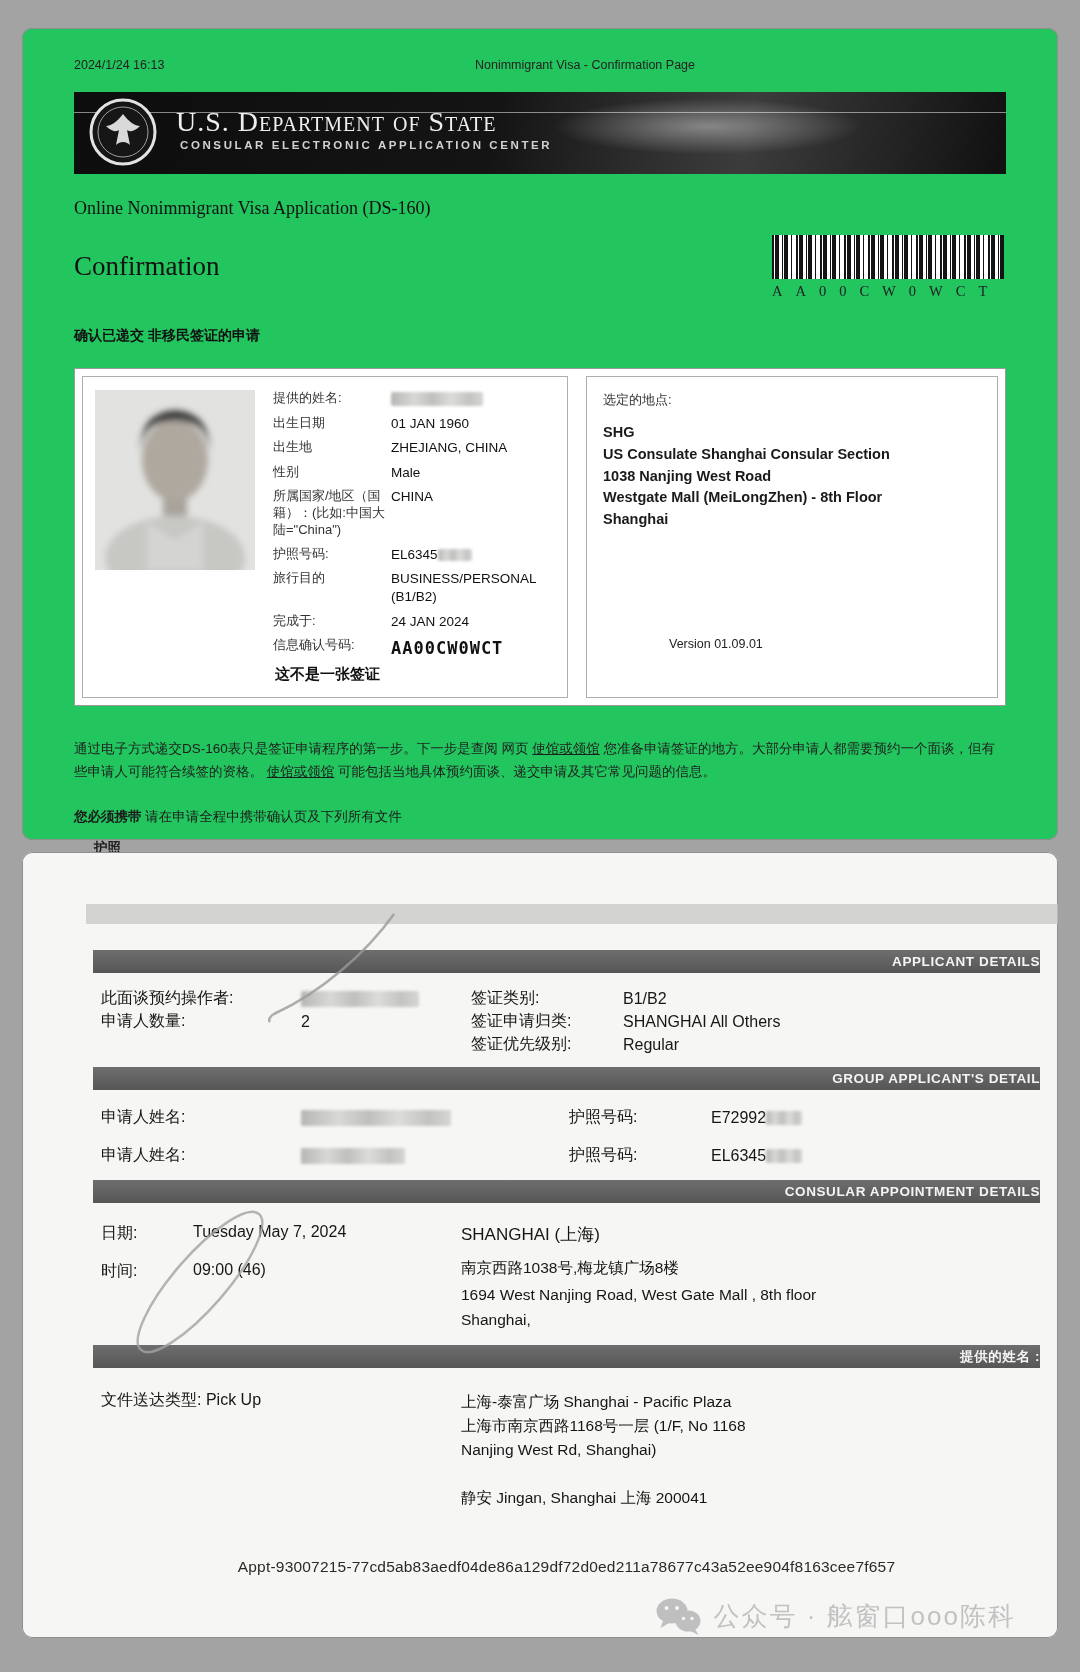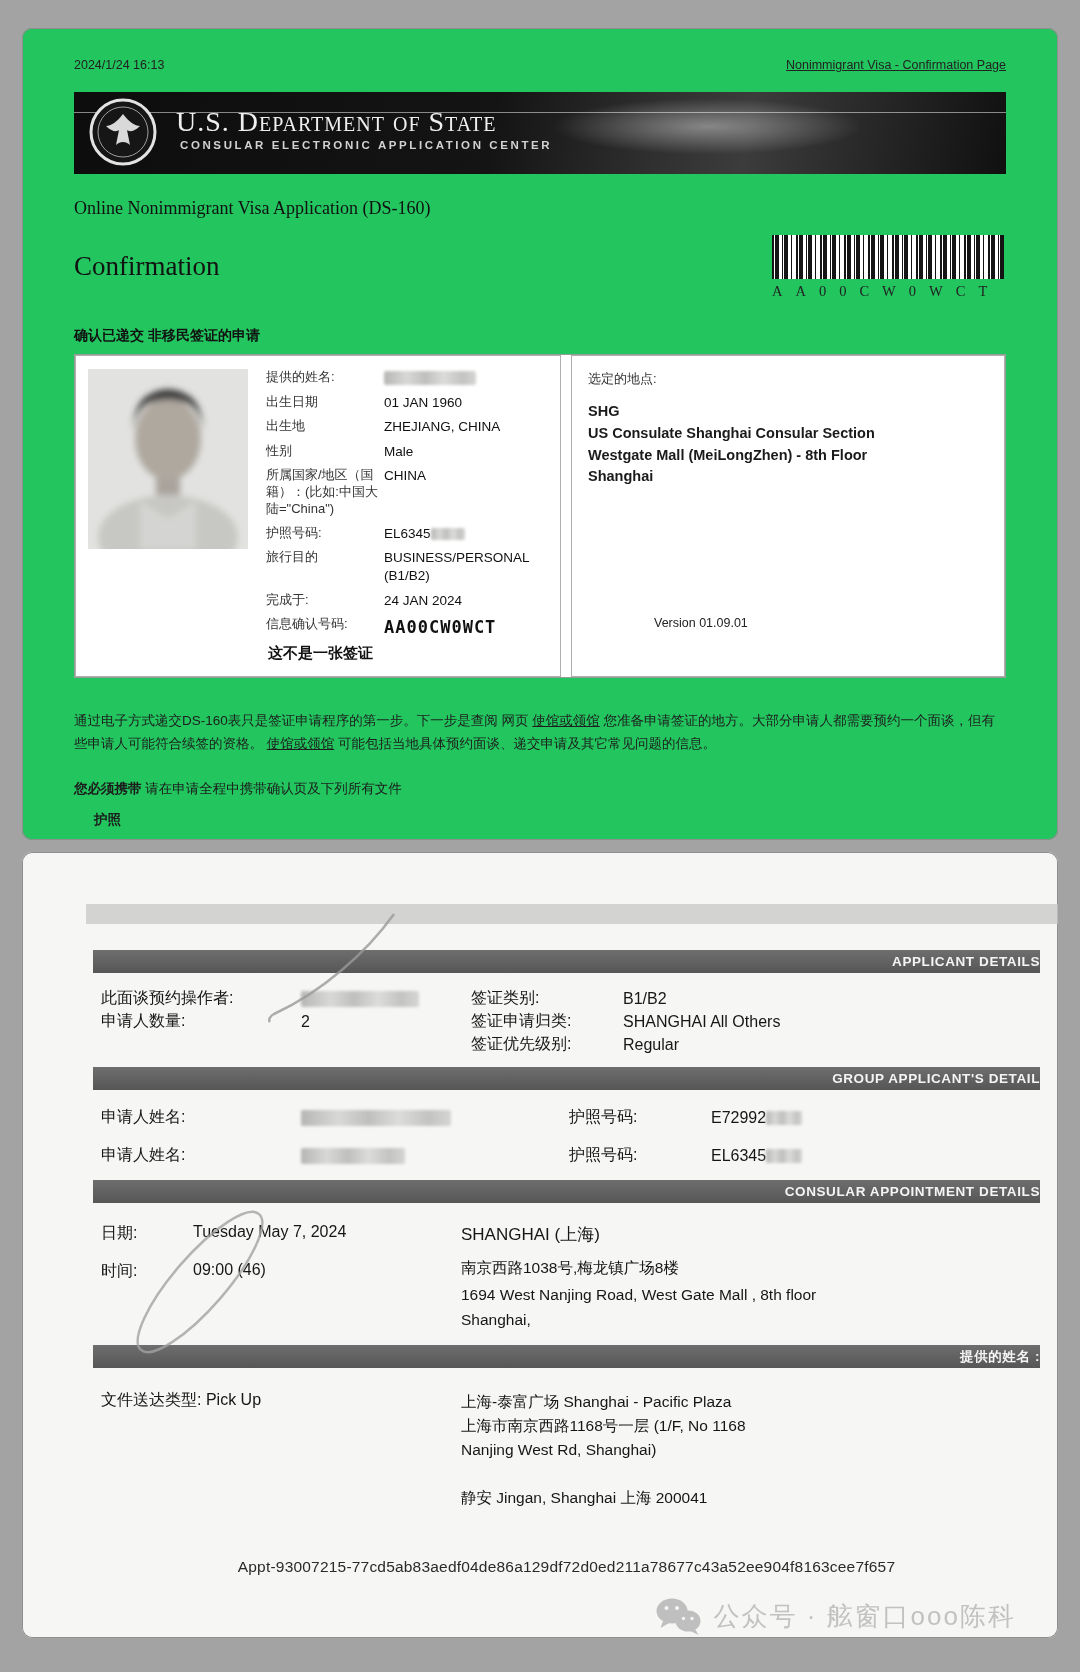--- a/index.html
+++ b/index.html
@@ -6,38 +6,38 @@
   body{background:#a3a3a3;font-family:"Liberation Sans",sans-serif;color:#1c1c1c;}
   #stage{position:relative;width:1080px;height:1672px;background:#a3a3a3;overflow:hidden;}
   .card{position:absolute;background:#22c55e;border-radius:10px;box-shadow:0 0 0 1px #8f8f8f inset;}
   #card1{left:22px;top:28px;width:1036px;height:812px;padding:0;}
   #card2{left:22px;top:852px;width:1036px;height:786px;background:#f6f6f4;}
 
   
   .p1-inner{padding:30px 52px 0 52px;position:relative;}
   .p1-header{position:relative;height:20px;font-size:12.5px;color:#222;}
   .p1-date{position:absolute;left:0;top:0;}
-  .p1-title{position:absolute;left:0;right:0;text-align:right;top:0;padding-left:90px;text-decoration:underline;}
+  .p1-title{position:absolute;left:0;right:0;text-align:center;top:0;padding-left:90px;}
   .banner{position:relative;margin-top:14px;height:82px;background:
       radial-gradient(ellipse 220px 40px at 68% 42%,rgba(200,200,200,.55),rgba(120,120,120,0) 70%),
       linear-gradient(100deg,#0d0d0d 0%,#141414 45%,#2f2f2f 62%,#3c3c3c 72%,#101010 100%);
       overflow:hidden;}
   .banner-line{position:absolute;left:0;right:0;top:20px;height:1px;background:rgba(255,255,255,.5);}
   .seal{position:absolute;left:14px;top:5px;width:70px;height:70px;}
   .banner-title{margin-left:102px;padding-top:16px;font-family:"Liberation Serif",serif;font-variant:small-caps;
       font-size:28px;line-height:28px;color:#efefef;letter-spacing:1px;}
   .banner-sub{margin-left:106px;margin-top:3px;font-size:11.5px;font-weight:bold;letter-spacing:2.6px;color:#d2d2d2;}
   .app-title{margin-top:24px;font-family:"Liberation Serif",serif;font-size:18px;color:#111;}
   .conf-row{position:relative;margin-top:16px;height:88px;}
   .conf-heading{font-family:"Liberation Serif",serif;font-size:27px;color:#111;padding-top:16px;}
   .barcode{position:absolute;right:2px;top:0;width:232px;}
   .barcode-bars{height:44px;background:repeating-linear-gradient(90deg,#141414 0 2px,#fff 2px 3px,#141414 3px 7px,#fff 7px 10px,#141414 10px 11px,#fff 11px 12px,#141414 12px 16px,#fff 16px 19px,#141414 19px 20px,#fff 20px 24px);}
   .barcode-text{margin-top:4px;font-family:"Liberation Serif",serif;font-size:14.5px;letter-spacing:13px;color:#222;white-space:nowrap;}
   .cn-heading{margin-top:4px;font-size:14px;font-weight:bold;color:#111;}
-  .conf-table{margin-top:9px;border:1px solid #9a9a9a;background:#fff;display:flex;gap:10px;}
+  .conf-table{margin-top:23px;border:1px solid #9a9a9a;background:#fff;padding:7px;display:flex;gap:18px;}
   .cell{border:1px solid #aeaeae;min-height:322px;box-sizing:border-box;}
   .cell-left{width:486px;position:relative;padding:13px 10px;}
   .cell-right{flex:1;position:relative;padding:14px 16px;}
   .photo{position:absolute;left:12px;top:13px;width:160px;height:180px;}
   .fields{margin-left:180px;display:grid;grid-template-columns:112px 1fr;column-gap:6px;row-gap:7px;font-size:13px;line-height:1.3;}
   .flabel{color:#333;}
   .fvalue{color:#111;font-size:13.5px;}
   .fvalue.big{font-family:"DejaVu Sans Mono",monospace;font-weight:bold;font-size:17px;letter-spacing:1px;}
   .not-visa{position:absolute;left:192px;bottom:13px;font-weight:bold;font-size:15px;color:#111;}
   .loc-label{font-size:13px;color:#333;}
@@ -151,20 +151,21 @@
             <span class="fvalue big">AA00CW0WCT</span>
           </div>
           <div class="not-visa">这不是一张签证</div>
         </div>
 
         <div class="cell cell-right">
           <div class="loc-label">选定的地点:</div>
           <div class="loc-address">
             <div>SHG</div>
             <div>US Consulate Shanghai Consular Section</div>
+            <div>1038 Nanjing West Road</div>
             <div>Westgate Mall (MeiLongZhen) - 8th Floor</div>
             <div>Shanghai</div>
           </div>
           <div class="version">Version 01.09.01</div>
         </div>
       </div>
 
       <div class="para">
         <span>通过电子方式递交DS-160表只是签证申请程序的第一步。下一步是查阅 网页 </span><span class="doc-link">使馆或领馆</span><span> 您准备申请签证的地方。大部分申请人都需要预约一个面谈，但有些申请人可能符合续签的资格。 </span><span class="doc-link">使馆或领馆</span><span> 可能包括当地具体预约面谈、递交申请及其它常见问题的信息。</span>
       </div>

